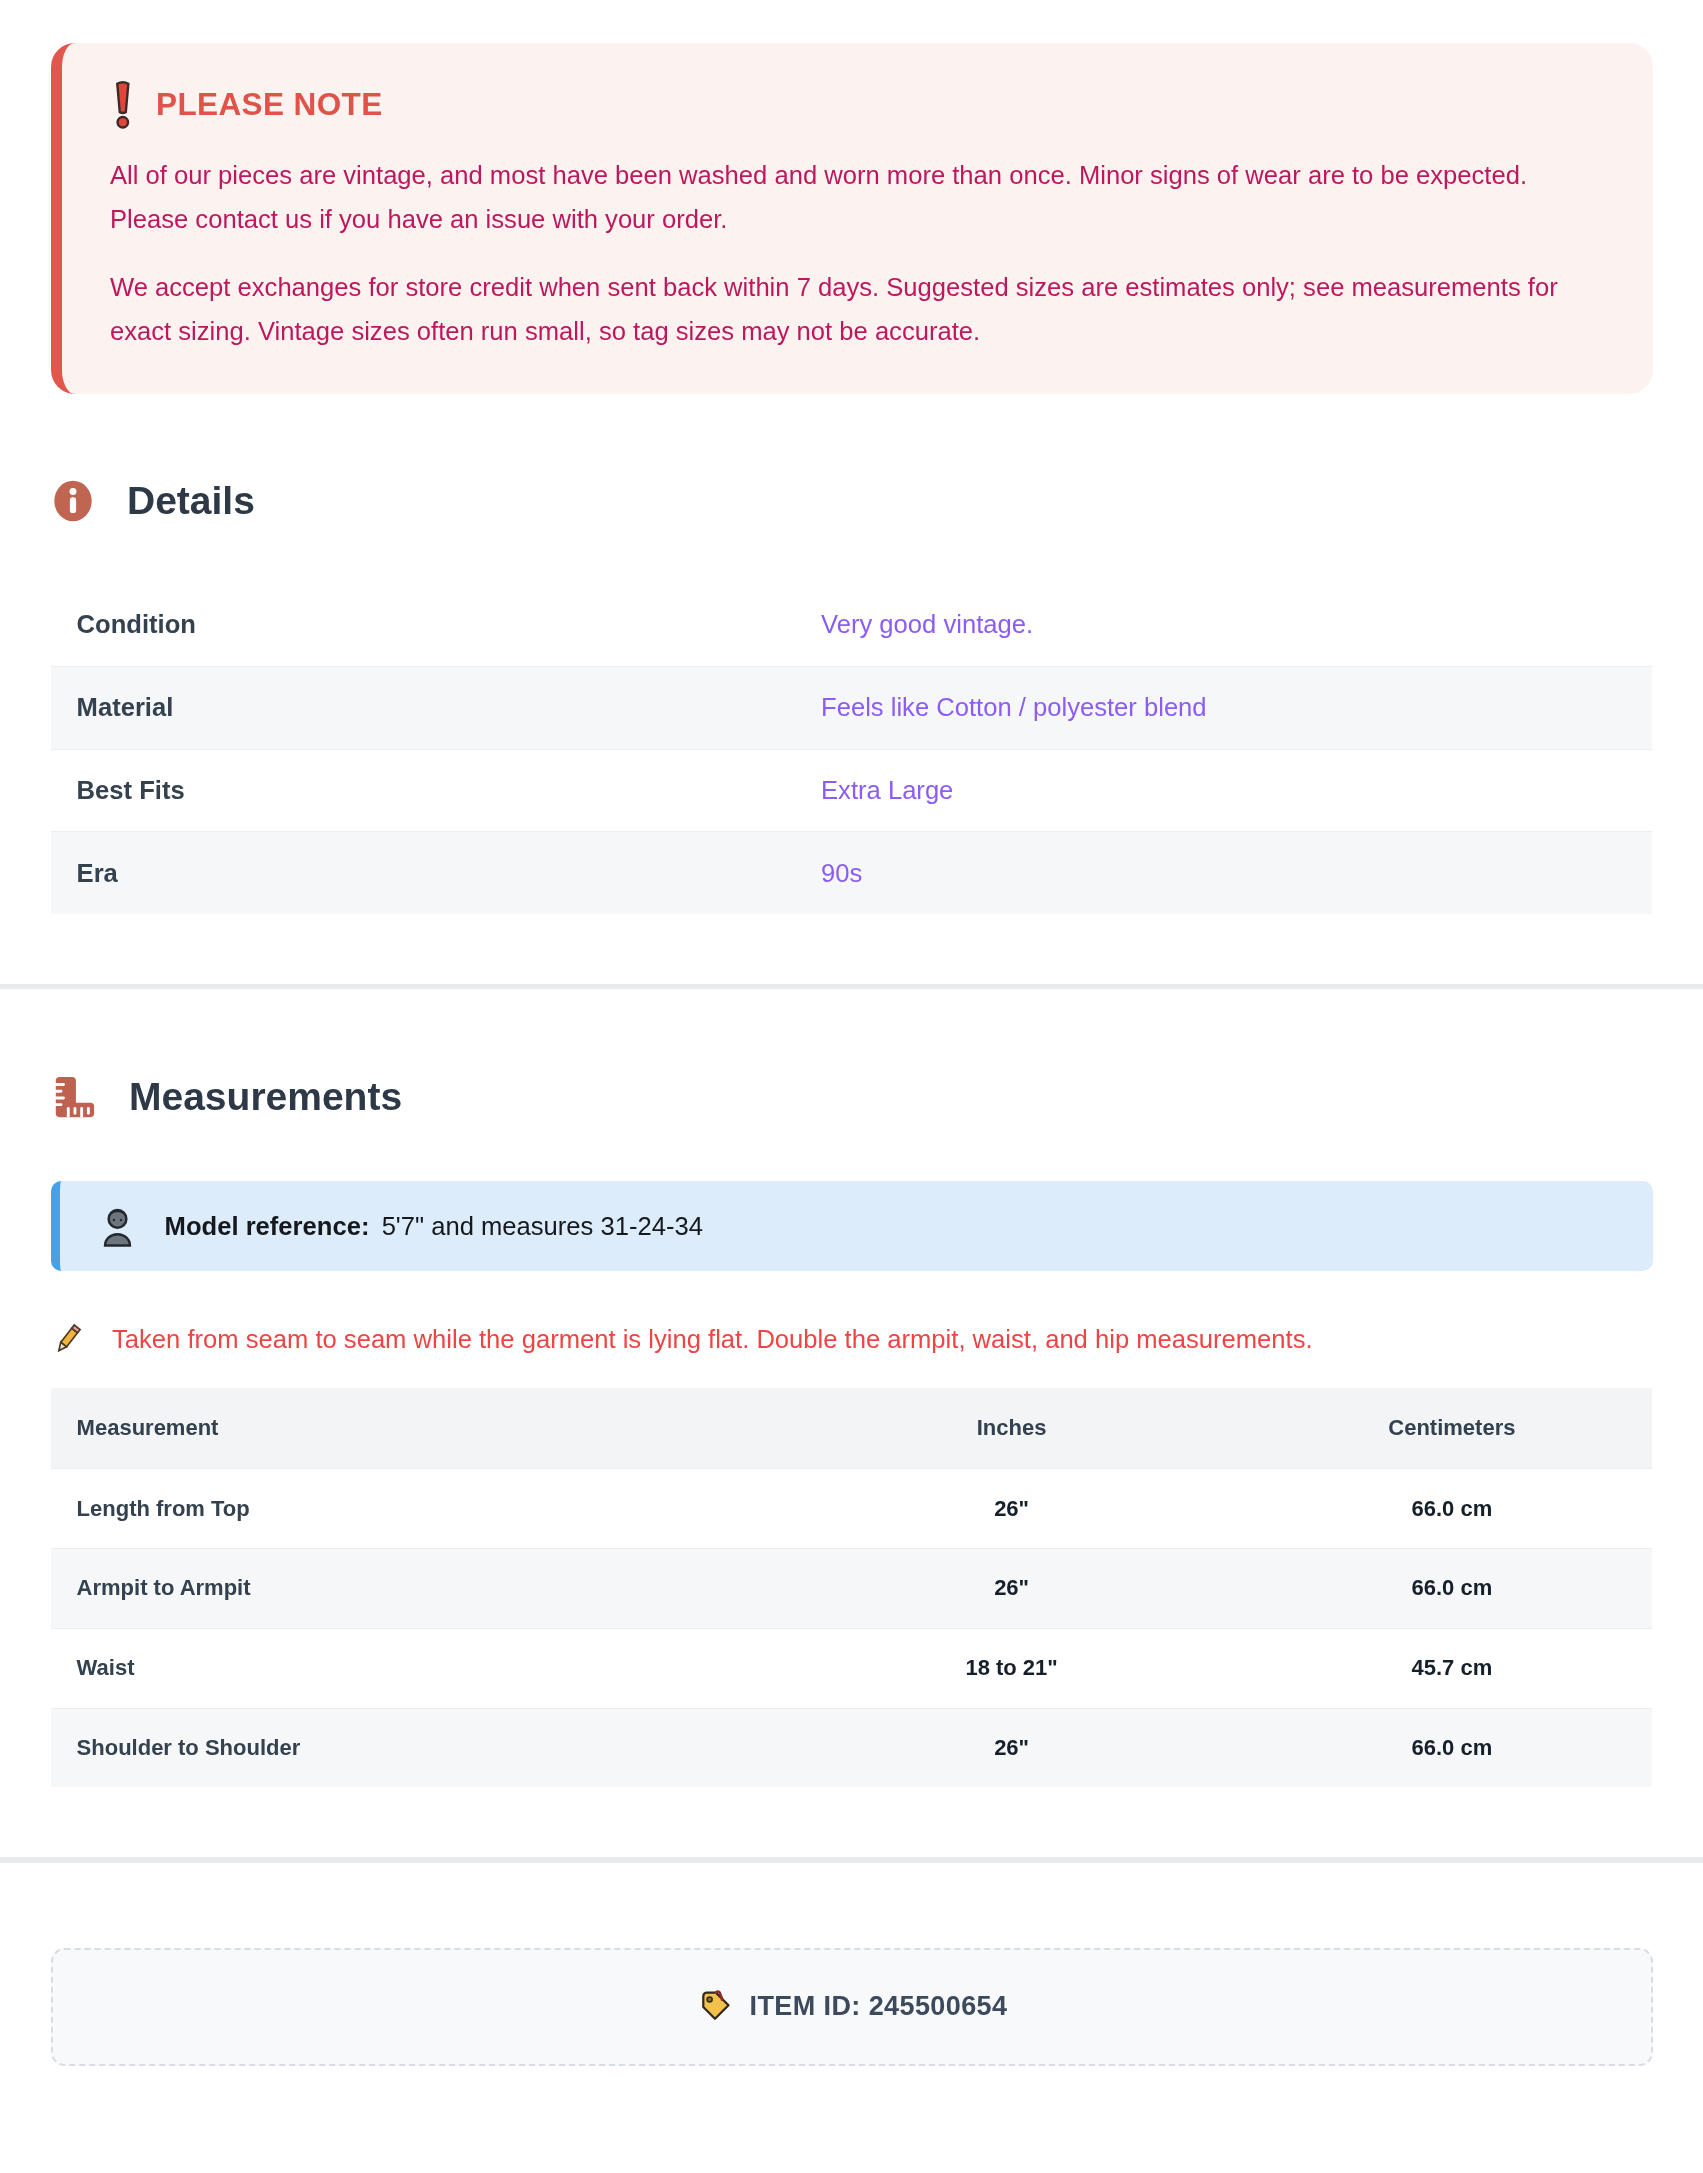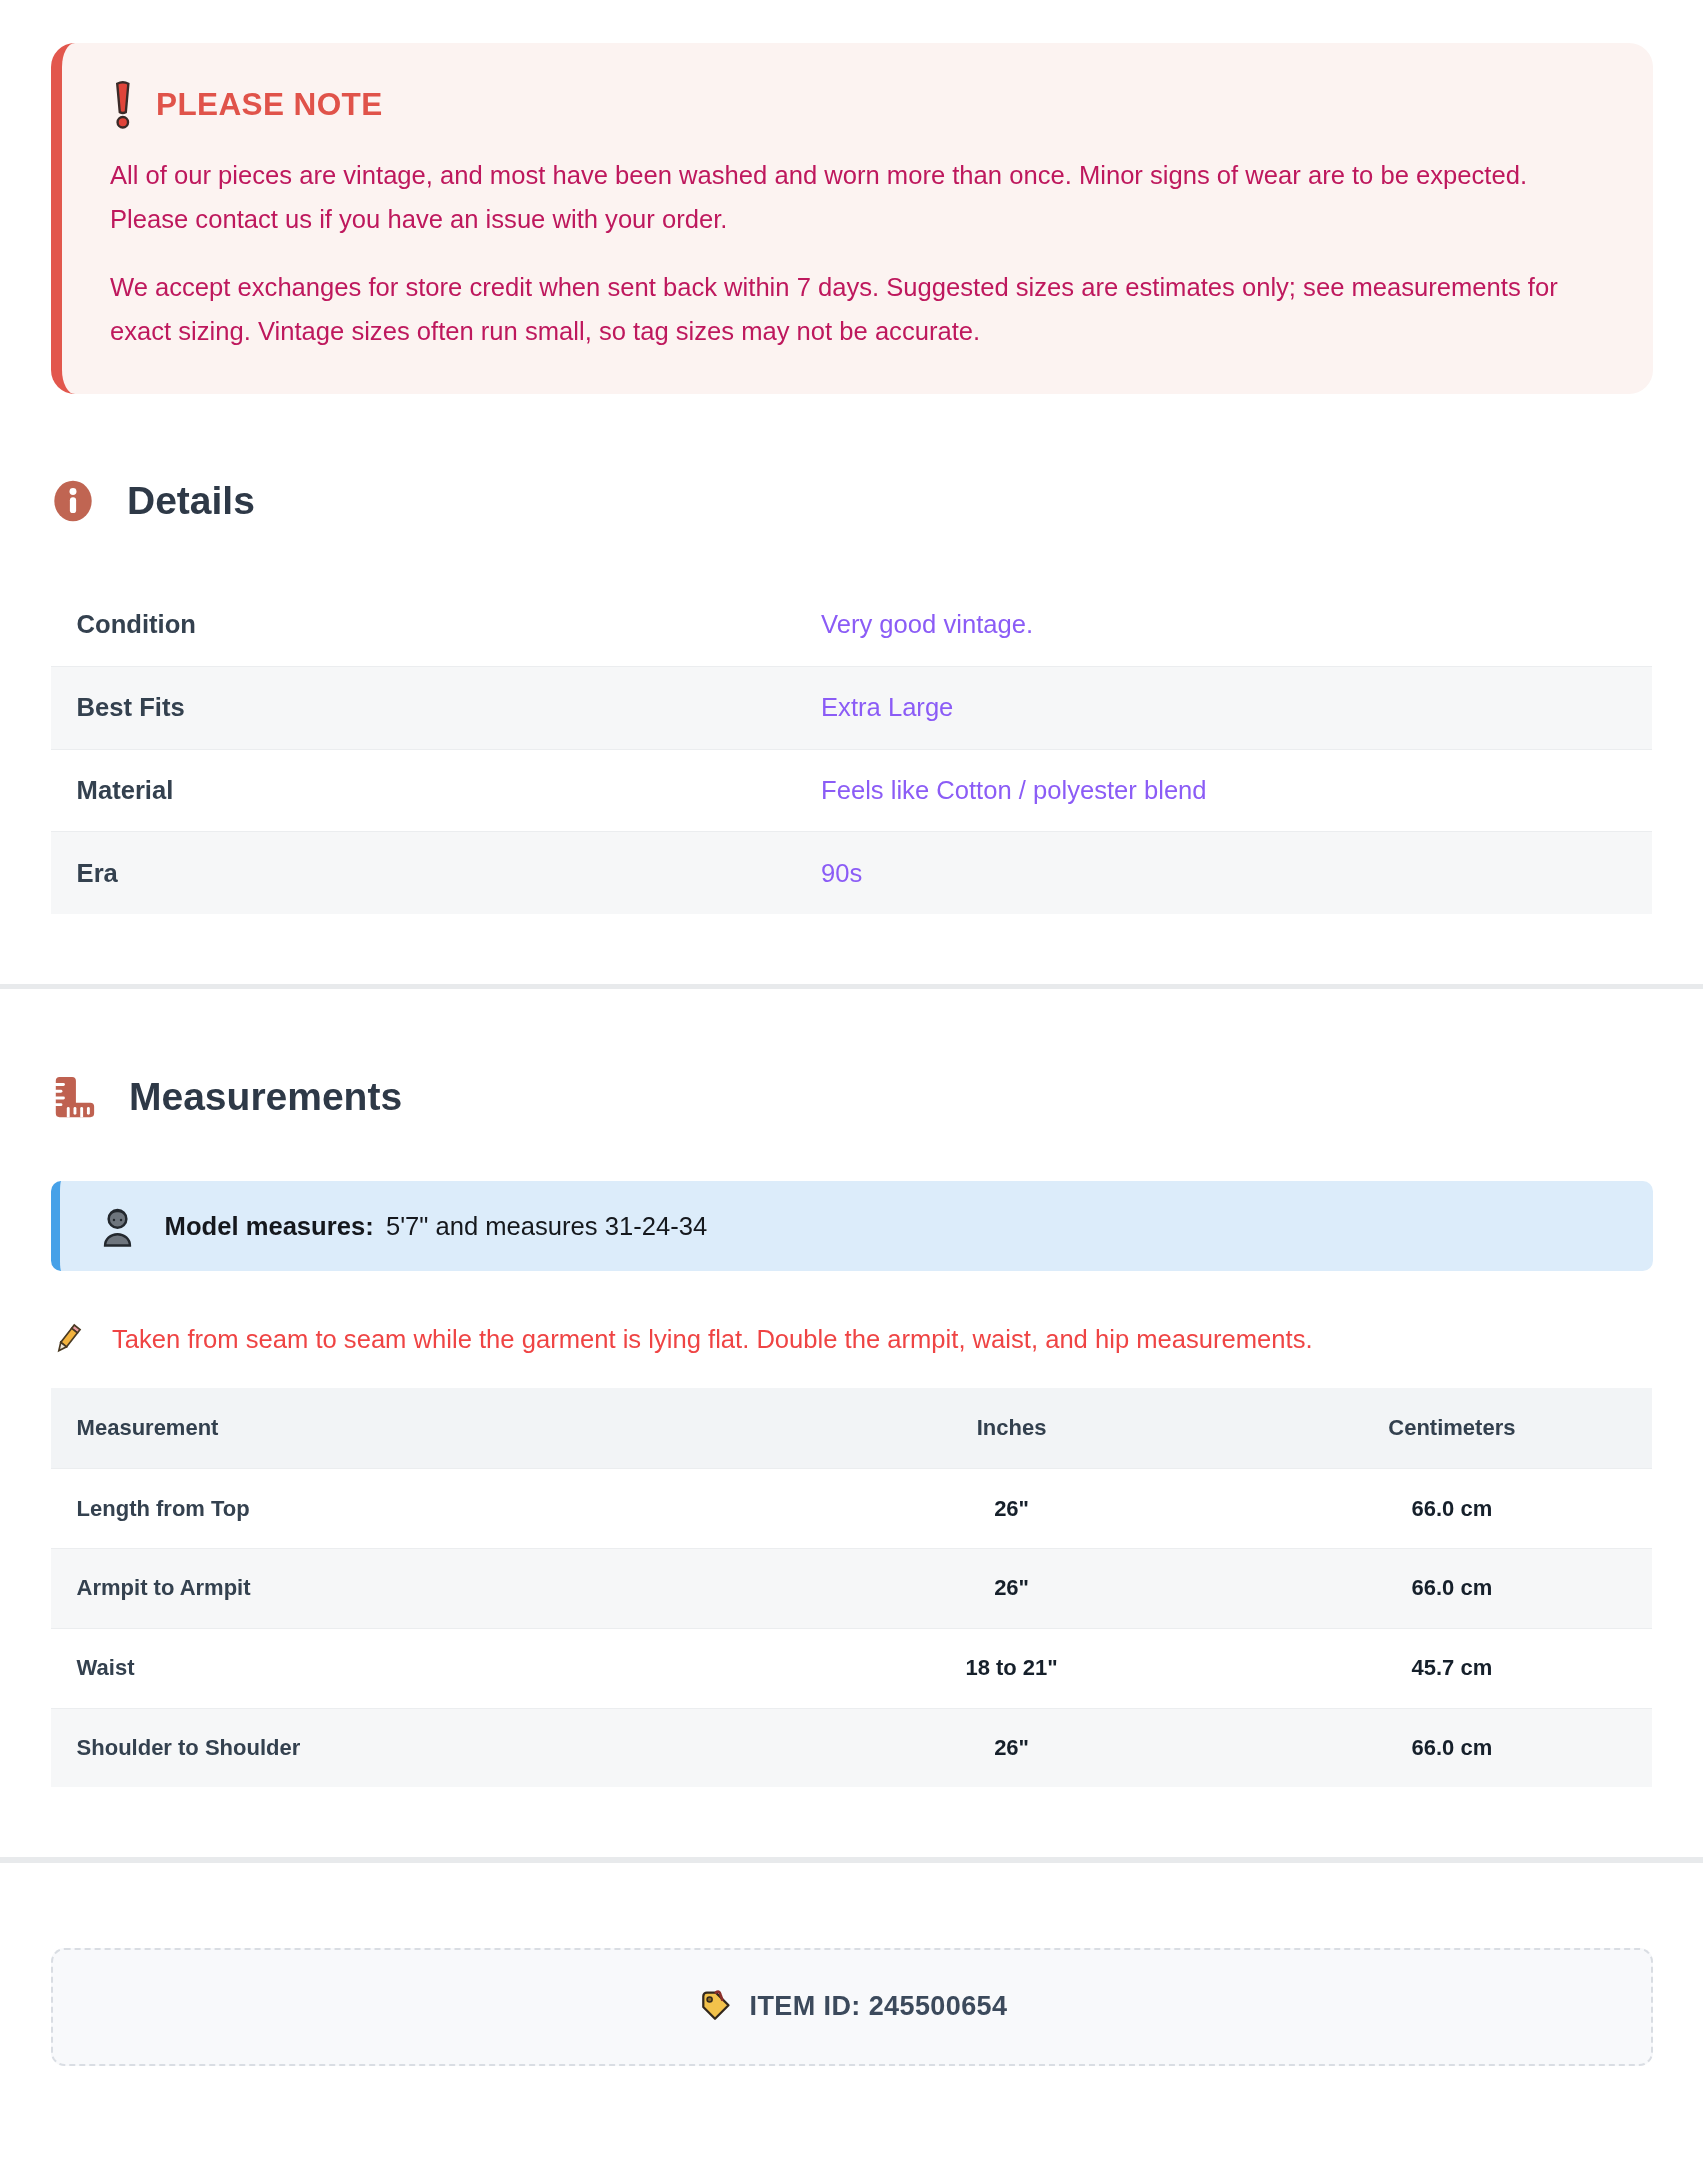--- a/index.html
+++ b/index.html
@@ -123,26 +123,26 @@
   <span>Details</span>
 </div>
 
 <table class="details-table">
   <tbody>
     <tr>
       <td class="label">Condition</td>
       <td class="value">Very good vintage.</td>
     </tr>
     <tr>
+      <td class="label">Material</td>
+      <td class="value">Feels like Cotton / polyester blend</td>
+    </tr>
+    <tr>
       <td class="label">Best Fits</td>
       <td class="value">Extra Large</td>
-    </tr>
-    <tr>
-      <td class="label">Material</td>
-      <td class="value">Feels like Cotton / polyester blend</td>
     </tr>
     <tr>
       <td class="label">Era</td>
       <td class="value">90s</td>
     </tr>
   </tbody>
 </table>
 
 <div class="divider"></div>
 
@@ -169,21 +169,21 @@
   <span class="ico">
     <svg width="43" height="46" viewBox="0 0 24 26">
       <path d="M5 24 a7 6.4 0 0 1 14 0 Z" fill="#6e757d" stroke="#23282e" stroke-width="1.4"></path>
       <circle cx="12" cy="9" r="5" fill="#6e757d" stroke="#23282e" stroke-width="1.4"></circle>
       <path d="M7.2 7.6 a5 5 0 0 1 9.6 0 q-2.4 -2.6 -4.8 -2.4 q-2.4 -0.2 -4.8 2.4 Z" fill="#23282e"></path>
       <circle cx="10" cy="9.6" r="0.7" fill="#23282e"></circle>
       <circle cx="14" cy="9.6" r="0.7" fill="#23282e"></circle>
     </svg>
   </span>
   <div>
-    <span class="model-label">Model measures:</span>
+    <span class="model-label">Model reference:</span>
     <span>5'7" and measures 31-24-34</span>
   </div>
 </div>
 
 <div class="note-line">
   <span class="ico">
     <svg width="34" height="34" viewBox="0 0 24 24">
       <g transform="rotate(38 12 12)">
         <rect x="9.4" y="1.5" width="5.2" height="3" fill="#e89aa0" stroke="#4a3a22" stroke-width="1.2"></rect>
         <rect x="9.4" y="4.5" width="5.2" height="12.5" fill="#f3b33d" stroke="#4a3a22" stroke-width="1.2"></rect>

